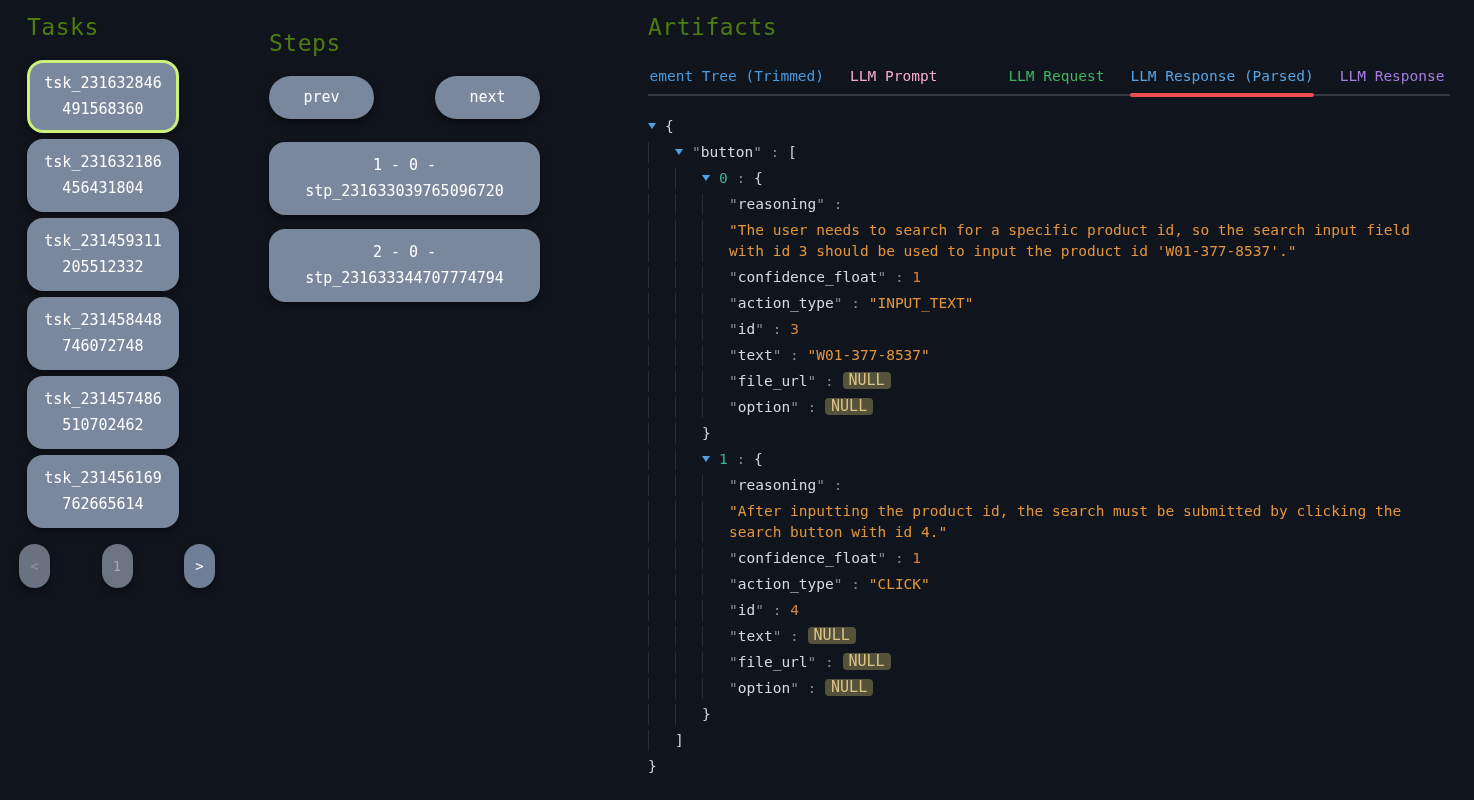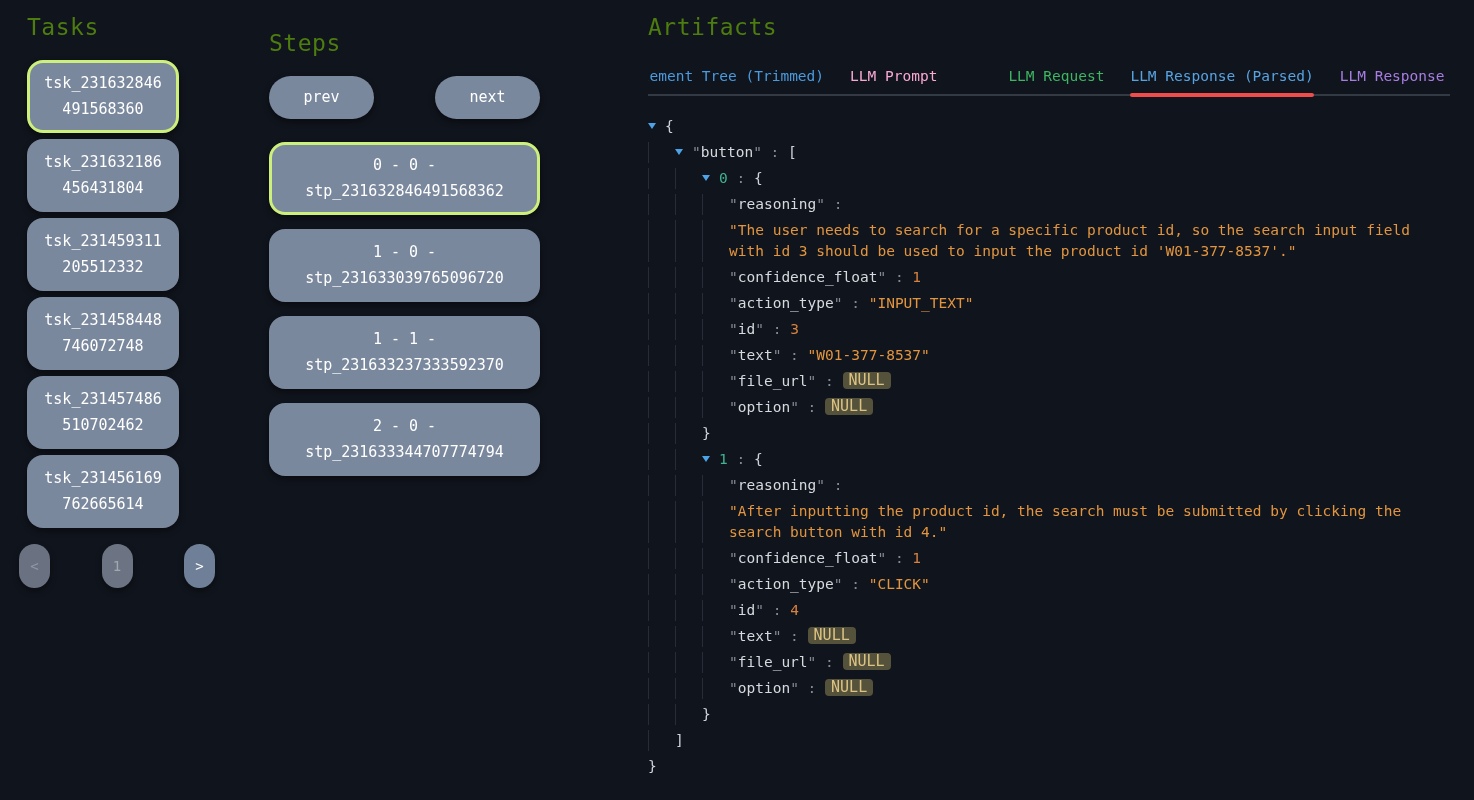--- a/index.html
+++ b/index.html
@@ -122,31 +122,23 @@
     </div>
   </aside>
 
   <section class="steps-col">
     <h1 class="col-title">Steps</h1>
     <div class="step-nav">
       <button class="btn nav-btn">prev</button>
       <button class="btn nav-btn">next</button>
     </div>
     <div>
-        <div class="btn step-btn selected">
-          <div class="step-line">0 - 0 -</div>
-          <div class="step-line">stp_231632846491568362</div>
-        </div>
         <div class="btn step-btn">
           <div class="step-line">1 - 0 -</div>
           <div class="step-line">stp_231633039765096720</div>
-        </div>
-        <div class="btn step-btn">
-          <div class="step-line">1 - 1 -</div>
-          <div class="step-line">stp_231633237333592370</div>
         </div>
         <div class="btn step-btn">
           <div class="step-line">2 - 0 -</div>
           <div class="step-line">stp_231633344707774794</div>
         </div>
       </div>
   </section>
 
   <section class="artifacts-col">
     <h1 class="col-title">Artifacts</h1>

